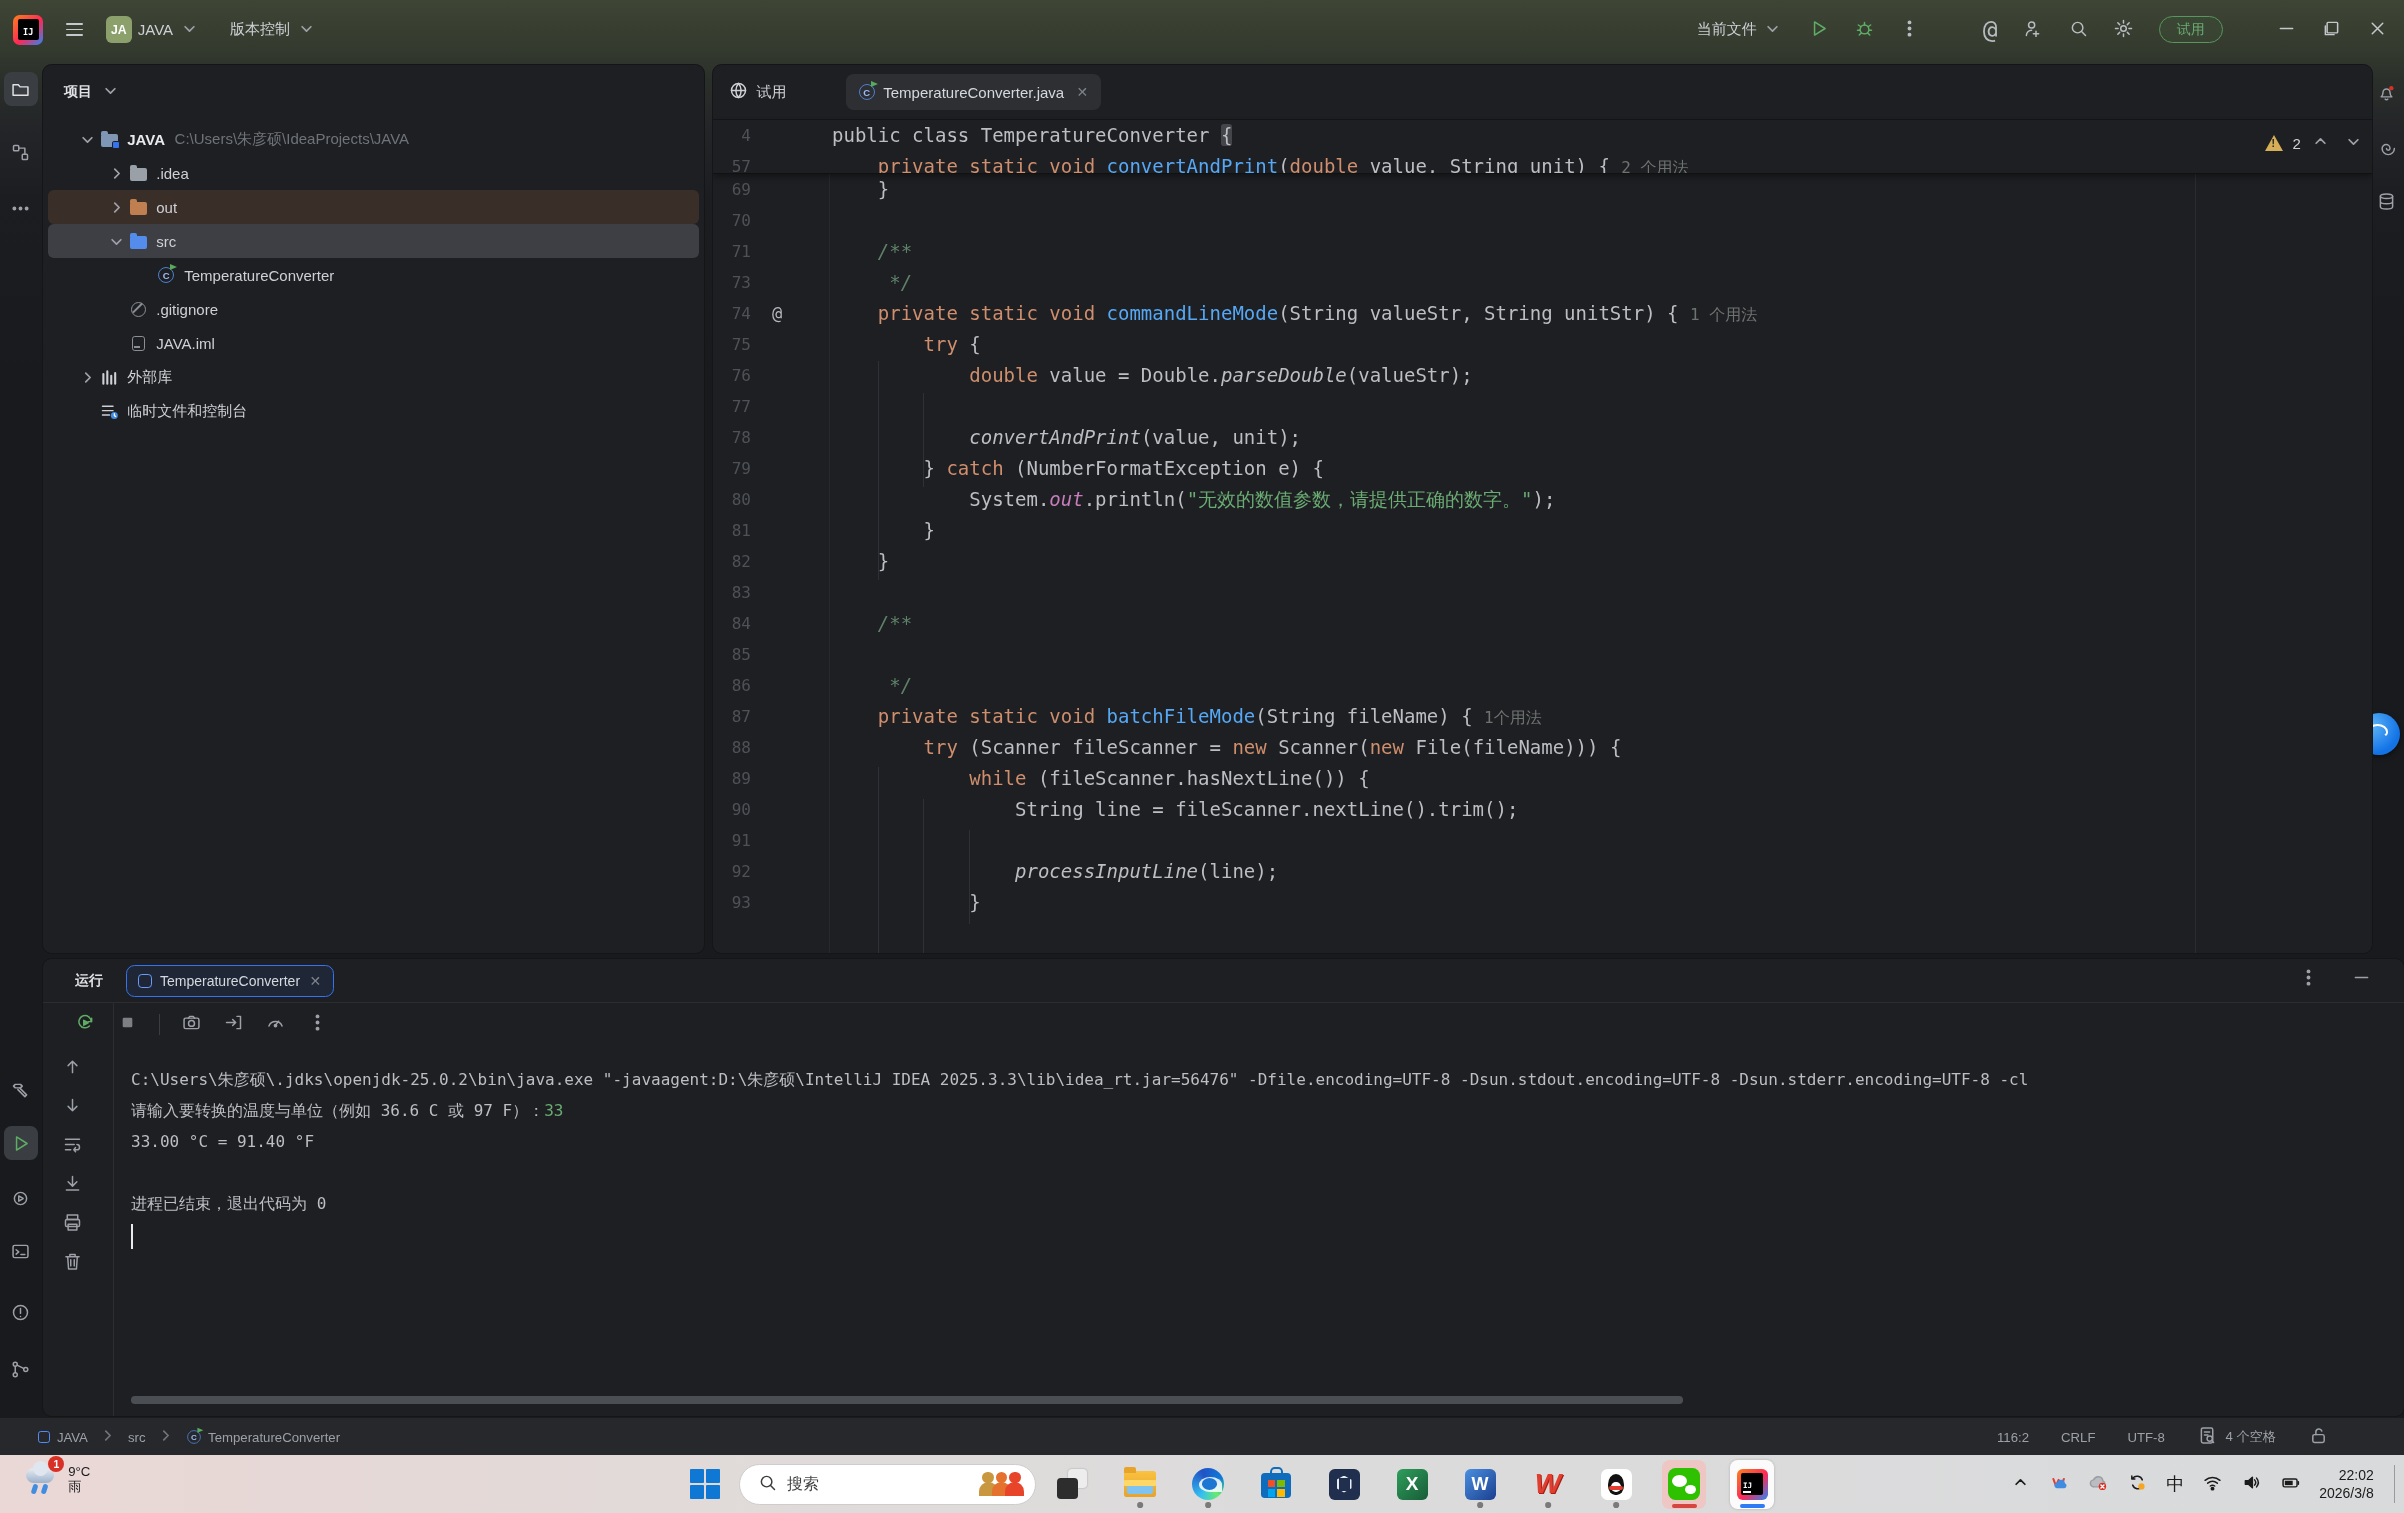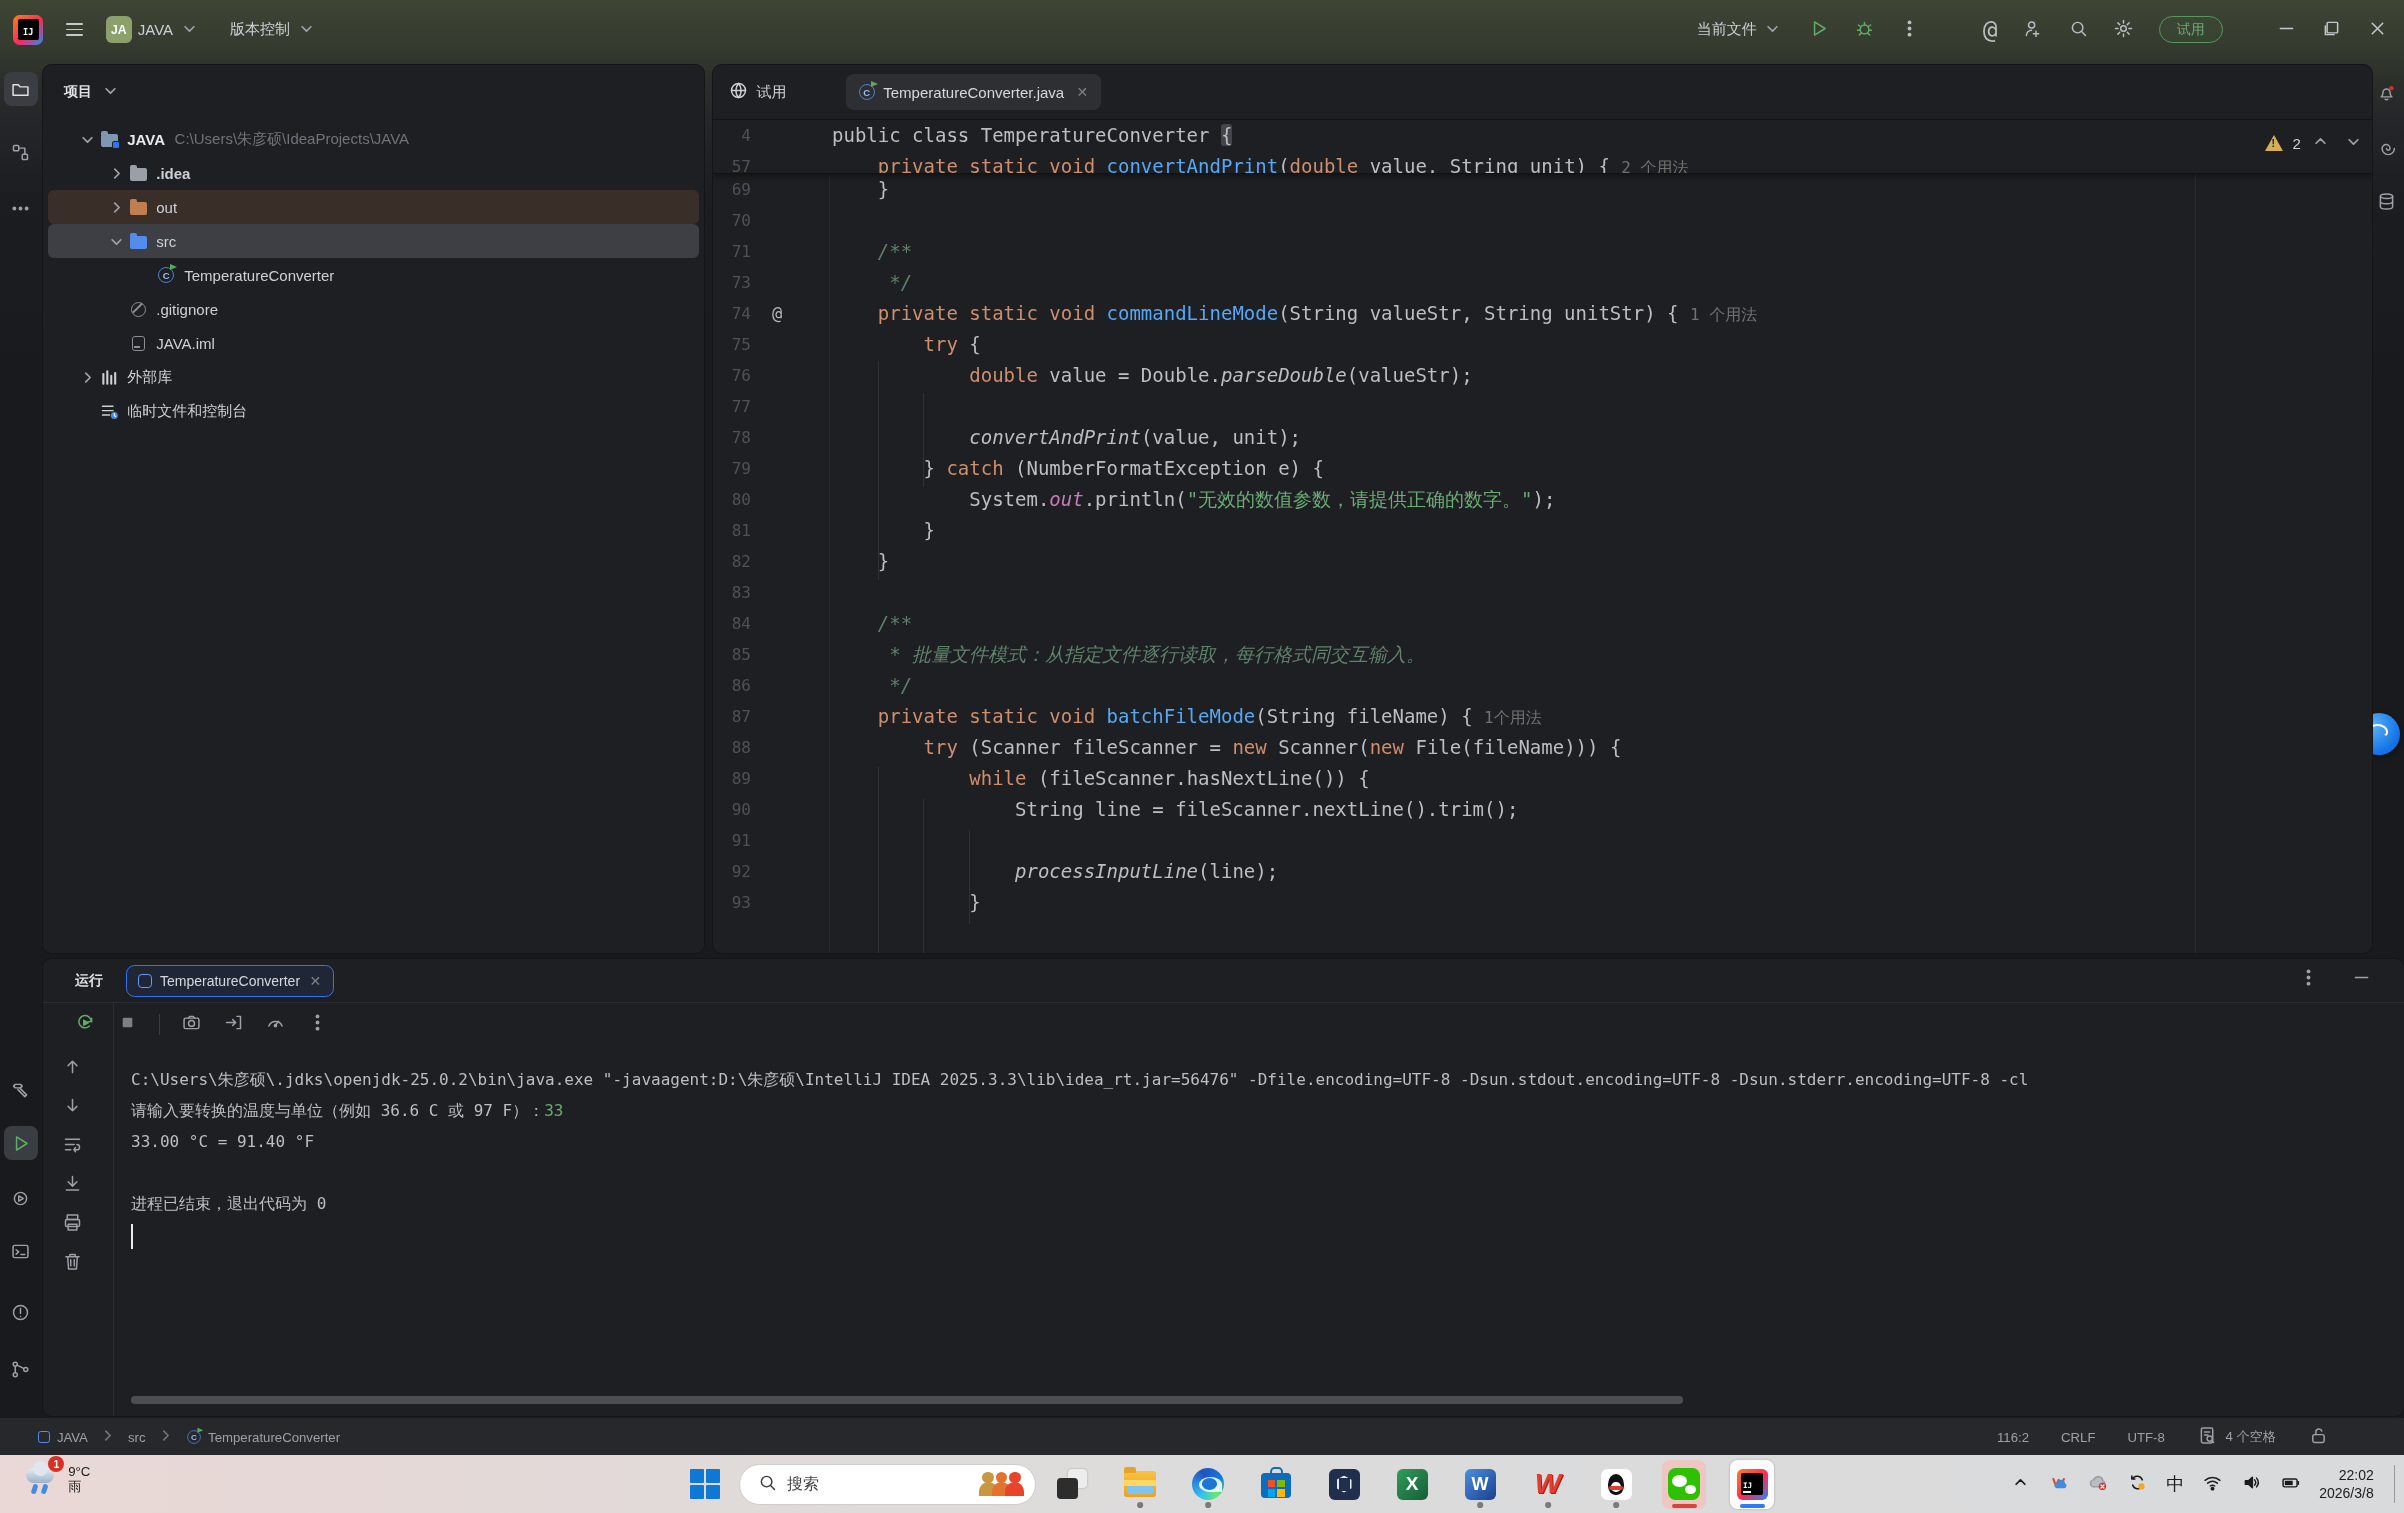--- a/index.html
+++ b/index.html
@@ -301,21 +301,21 @@
             </svg>
           </span>
           <span class="icobox">
             <span class="tfold" style="background:#7f97b4">
               <span style="position:absolute;right:-2.8px;bottom:-2.8px;width:8.5px;height:8.5px;background:#3574f0;border-radius:1.9px;border:1.4px solid #1e1f22"></span>
             </span>
           </span>
           <span class="lbl b">JAVA</span>
           <span class="path">C:\Users\朱彦硕\IdeaProjects\JAVA</span>
         </div>
-        <div class="trow" style="padding-left: 58px; font-weight: bold;">
+        <div class="trow" style="padding-left: 58px;">
           <span class="chevbox">
             <svg viewBox="0 0 24 24" width="21" height="21" fill="none" stroke="currentColor" stroke-width="2" stroke-linecap="round" stroke-linejoin="round">
               <polyline points="10 7 15 12 10 17"></polyline>
             </svg>
           </span>
           <span class="icobox">
             <span class="tfold" style="background:#9aa0a8"></span>
           </span>
           <span class="lbl">.idea</span>
         </div>
@@ -438,21 +438,21 @@
           <div class="cl"><span class="num">75</span><span class="ct"><span class="seg-p">        </span><span class="seg-k">try</span><span class="seg-p"> {</span></span></div>
           <div class="cl"><span class="num">76</span><span class="ct"><span class="seg-p">            </span><span class="seg-k">double</span><span class="seg-p"> value = Double.</span><span class="seg-i">parseDouble</span><span class="seg-p">(valueStr);</span></span></div>
           <div class="cl"><span class="num">77</span></div>
           <div class="cl"><span class="num">78</span><span class="ct"><span class="seg-p">            </span><span class="seg-i">convertAndPrint</span><span class="seg-p">(value, unit);</span></span></div>
           <div class="cl"><span class="num">79</span><span class="ct"><span class="seg-p">        } </span><span class="seg-k">catch</span><span class="seg-p"> (NumberFormatException e) {</span></span></div>
           <div class="cl"><span class="num">80</span><span class="ct"><span class="seg-p">            System.</span><span class="seg-f">out</span><span class="seg-p">.println(</span><span class="seg-str">"无效的数值参数，请提供正确的数字。"</span><span class="seg-p">);</span></span></div>
           <div class="cl"><span class="num">81</span><span class="ct"><span class="seg-p">        }</span></span></div>
           <div class="cl"><span class="num">82</span><span class="ct"><span class="seg-p">    }</span></span></div>
           <div class="cl"><span class="num">83</span><span class="ct"></span></div>
           <div class="cl"><span class="num">84</span><span class="ct"><span class="seg-c">    /**</span></span></div>
-          <div class="cl"><span class="num">85</span><span class="ct"><span class="seg-c">     * 批量文件模式：从指定文件逐行读取，每行格式同交互输入。</span></span></div>
+          <div class="cl"><span class="num">85</span></div>
           <div class="cl"><span class="num">86</span><span class="ct"><span class="seg-c">     */</span></span></div>
           <div class="cl"><span class="num">87</span><span class="ct"><span class="seg-p">    </span><span class="seg-k">private static void </span><span class="seg-m">batchFileMode</span><span class="seg-p">(String fileName) { </span><span class="seg-h">1个用法</span></span></div>
           <div class="cl"><span class="num">88</span><span class="ct"><span class="seg-p">        </span><span class="seg-k">try</span><span class="seg-p"> (Scanner fileScanner = </span><span class="seg-k">new</span><span class="seg-p"> Scanner(</span><span class="seg-k">new</span><span class="seg-p"> File(fileName))) {</span></span></div>
           <div class="cl"><span class="num">89</span><span class="ct"><span class="seg-p">            </span><span class="seg-k">while</span><span class="seg-p"> (fileScanner.hasNextLine()) {</span></span></div>
           <div class="cl"><span class="num">90</span><span class="ct"><span class="seg-p">                String line = fileScanner.nextLine().trim();</span></span></div>
           <div class="cl"><span class="num">91</span></div>
           <div class="cl"><span class="num">92</span><span class="ct"><span class="seg-p">                </span><span class="seg-i">processInputLine</span><span class="seg-p">(line);</span></span></div>
           <div class="cl"><span class="num">93</span><span class="ct"><span class="seg-p">            }</span></span></div>
         </div>
     </div>

